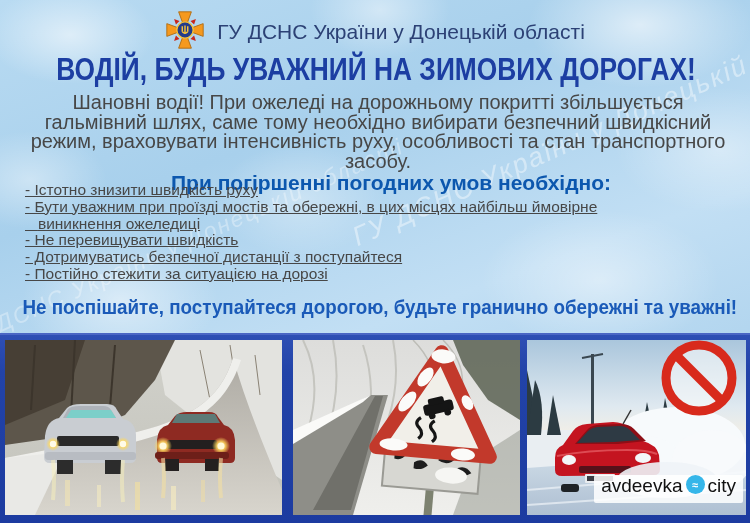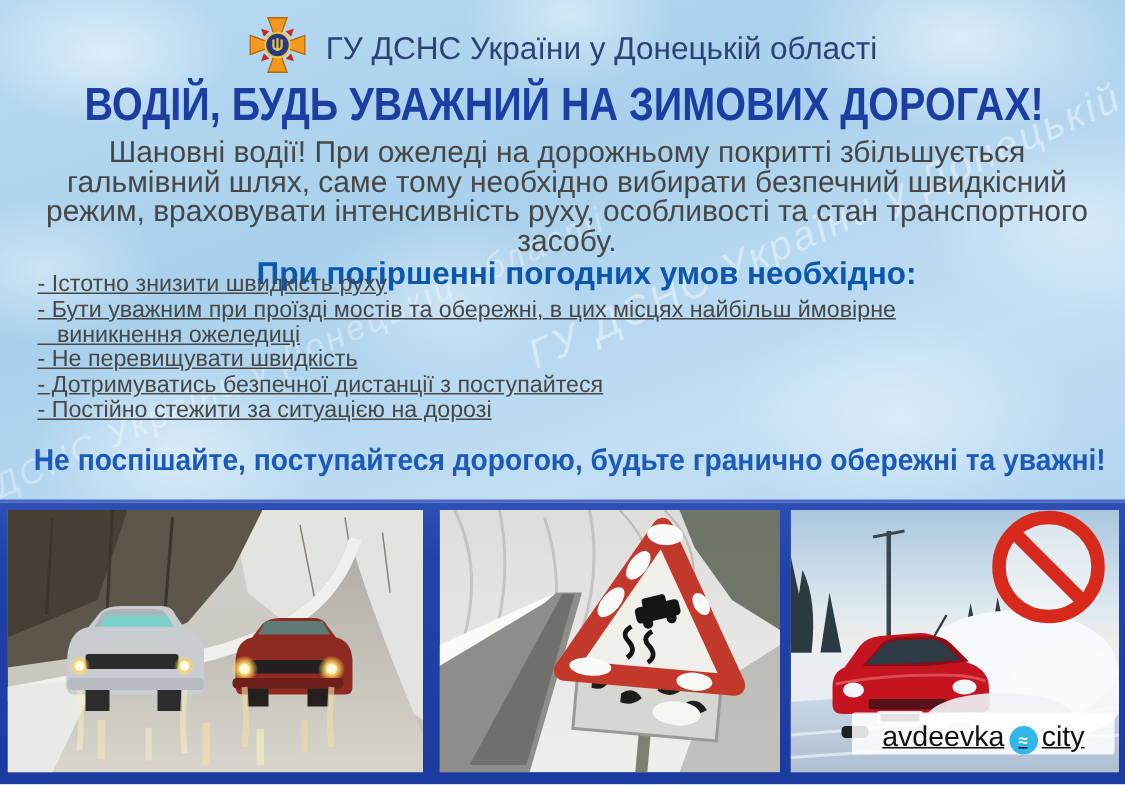--- a/index.html
+++ b/index.html
@@ -58,23 +58,23 @@
     background:linear-gradient(180deg,#2e4fb4 0%,#2243a8 20%,#1c3ba0 100%);
     border-top:2px solid #4a66c4; box-sizing:border-box;
   }
   .photo{position:absolute; top:5px; height:175px; overflow:hidden;}
   .photo svg{display:block; width:100%; height:100%;}
   .photo1{left:5px;   width:277px;}
   .photo2{left:293px; width:227px;}
   .photo3{left:527px; width:219px;}
   .avd-chip{
     position:absolute; right:3px; bottom:12px; height:28px;
-    display:flex; align-items:flex-end; gap:3px; padding:0 20px;
+    display:flex; align-items:flex-start; gap:3px; padding:0 7px;
     background:rgba(255,255,255,.85); border-radius:2px;
-    font-size:19px; color:#111;text-decoration:underline;
+    font-size:19px; color:#111;
   }
   .avd-circle{
     display:inline-flex; align-items:center; justify-content:center;
     width:19px; height:19px; border-radius:50%;
     background:#35b6e9; color:#fff; font-size:11px; font-weight:bold;
   }
 </style>
 </head>
 <body>
 

